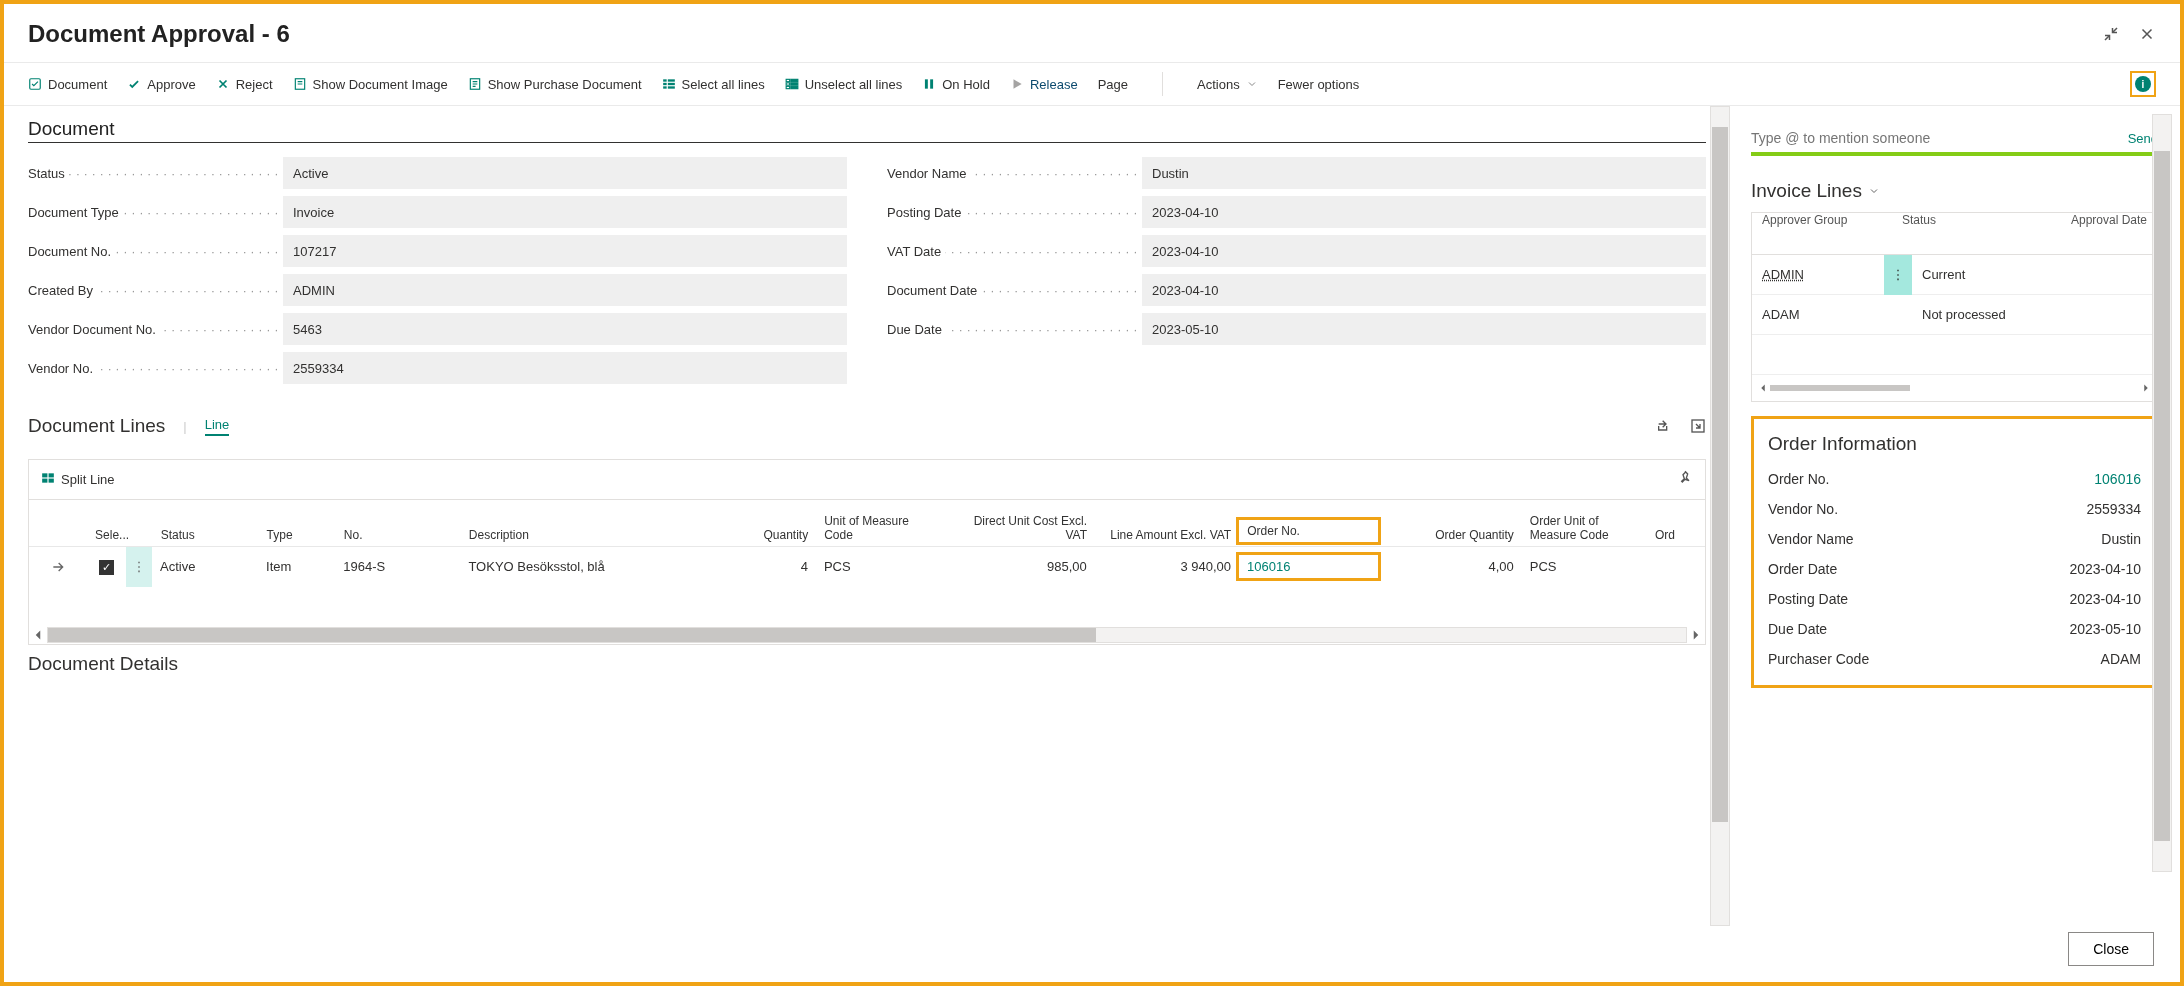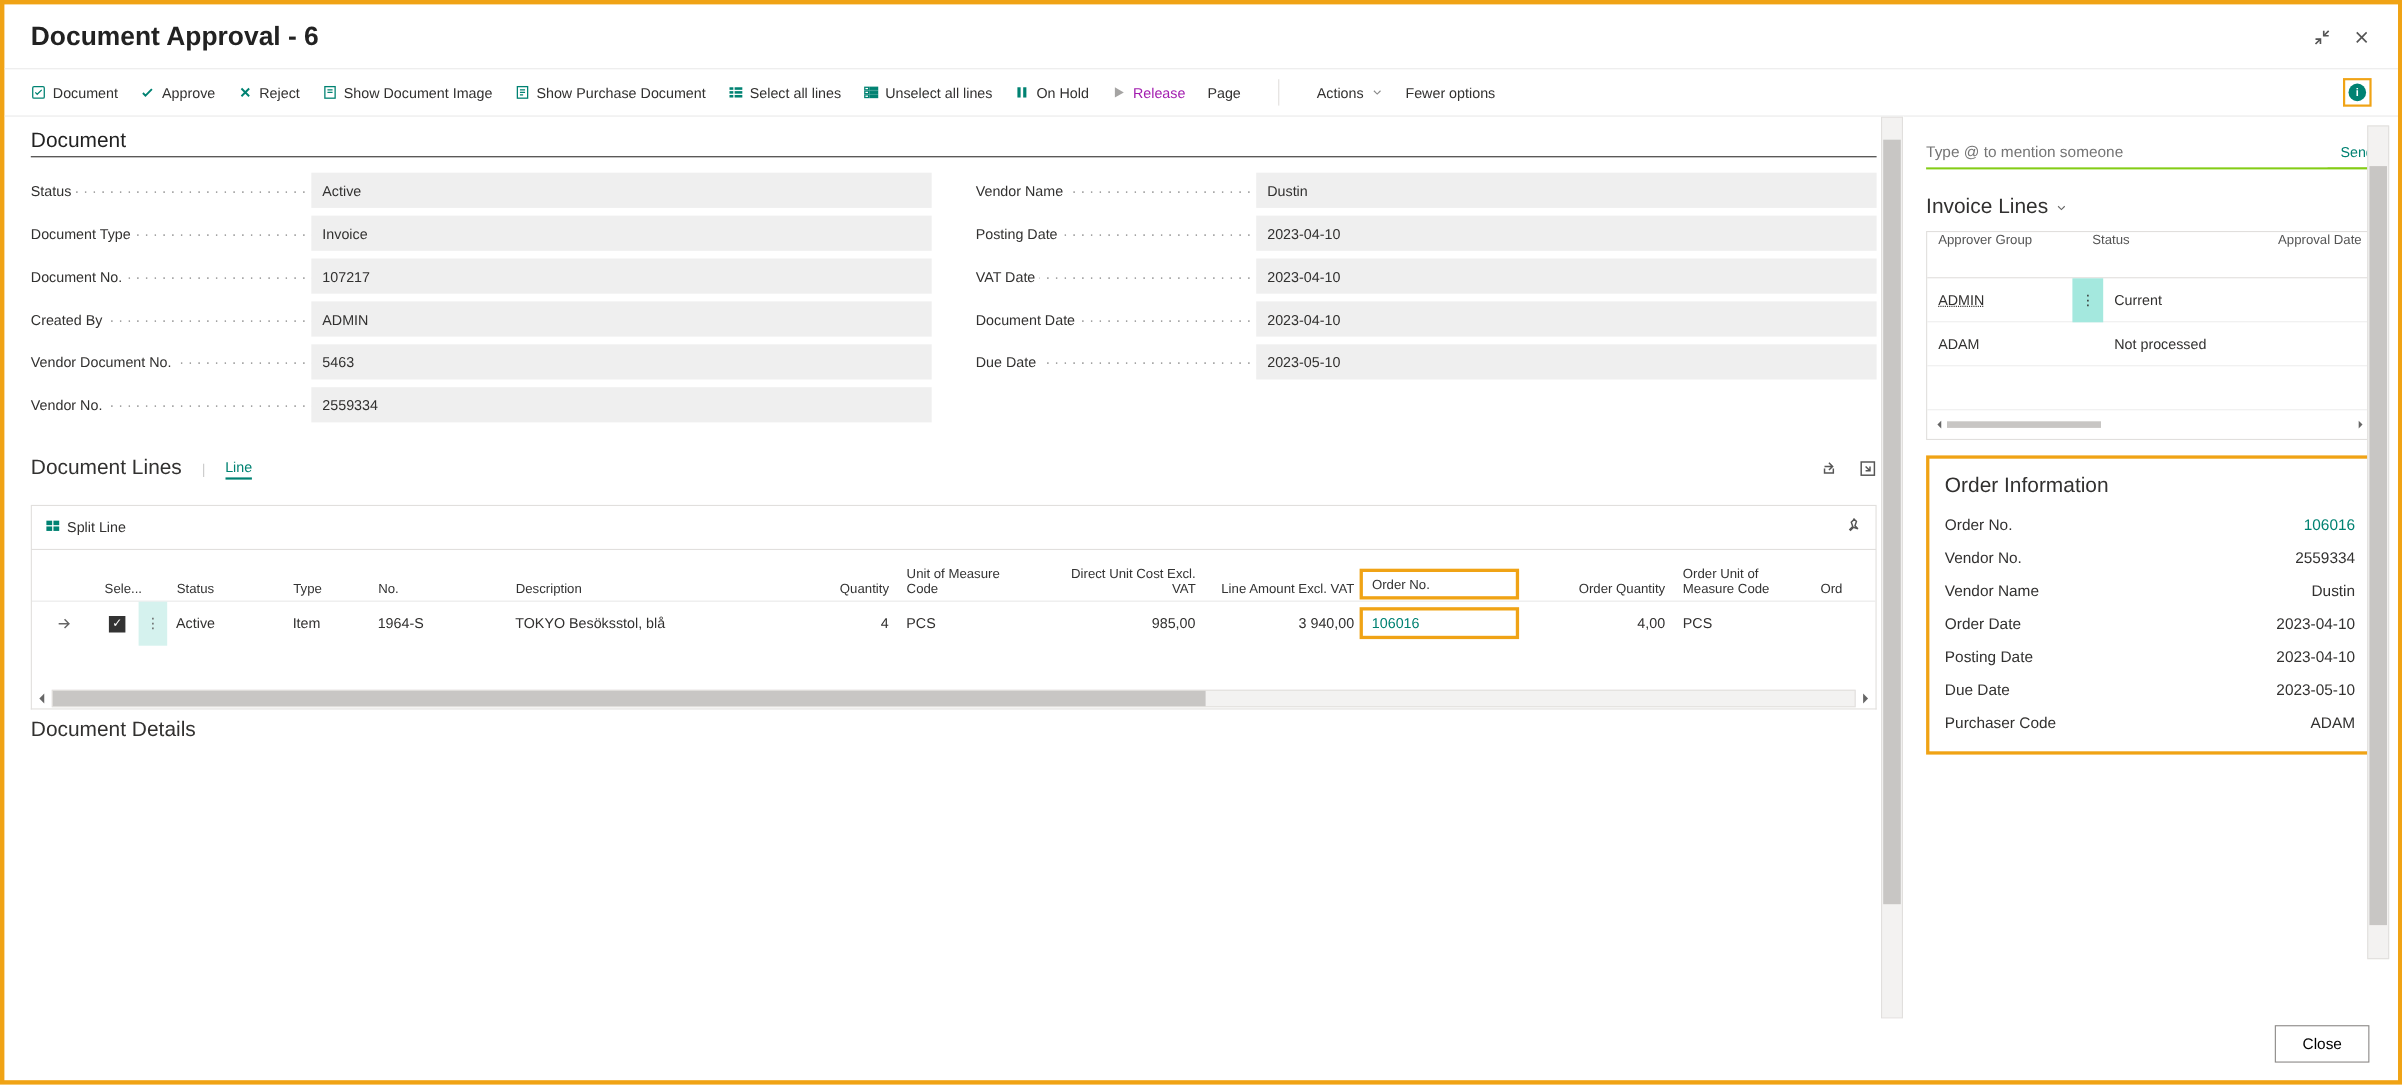--- a/index.html
+++ b/index.html
@@ -5,21 +5,21 @@
   * { box-sizing: border-box; margin: 0; padding: 0; }
   body { font-family: "Segoe UI", Arial, sans-serif; font-size: 13px; color: #323130; background: #fff; border: 4px solid #f0a315; height: 986px; width: 2184px; padding: 8px 0 0; overflow: hidden; position: relative; }
   .header { display: flex; align-items: center; justify-content: space-between; padding: 8px 24px 14px; gap: 32px; }
   .page-title { font-size: 24px; font-weight: 600; color: #222; }
   .header-actions { display: flex; gap: 18px; align-items: center; }
   .header-icon { width: 18px; height: 18px; cursor: pointer; color: #555; }
   .toolbar { display: flex; align-items: center; padding: 0 24px; border-top: 1px solid #eaeaea; border-bottom: 1px solid #eaeaea; height: 44px; }
   .toolbar-group { display: flex; align-items: center; gap: 20px; height: 100%; }
   .toolbar-item { display: inline-flex; align-items: center; gap: 6px; cursor: pointer; color: #323130; height: 100%; }
   .toolbar-item .ticon { color: #008272; width: 14px; height: 14px; display: inline-flex; align-items: center; justify-content: center;}
-  .toolbar-item.disabled { color: #a21caf; cursor: default; }
+  .toolbar-item.disabled { color: #0c4a6e; cursor: default; }
   .toolbar-item.disabled .ticon { color: #a5a4a3; }
   .toolbar-sep { width: 1px; height: 24px; background: #e1dfdd; margin: 0 14px; }
   .info-badge { margin-left: auto; border: 2px solid #f0a315; padding: 3px; display:flex;}
   .info-circle { width: 16px; height: 16px; border-radius: 50%; background: #008272; color:#fff; font-weight: bold; display:flex; align-items:center; justify-content:center; font-size: 10px;}
   .content { display: flex; height: calc(100% - 150px); position: relative;}
   .main { flex: 1; overflow: hidden; padding: 12px 0 0 24px; position: relative;}
   .side { width: 450px; padding: 18px 22px 0 20px; border-left: 1px solid #fff;}
   .section-title { font-size: 19px; font-weight: 400; color: #222; border-bottom: 1px solid #323130; padding-bottom: 2px; margin-bottom: 14px; width: calc(100% - 24px);}
   .field-grid { display: flex; gap: 40px; width: calc(100% - 24px);}
   .field-col { flex: 1; }
@@ -57,21 +57,21 @@
   .c-orderqty {width:150px; text-align:right;}
   .c-orderuom {width:130px;}
   .c-ord {width:60px;}
   .cell-highlight { border:3px solid #f0a315; margin:-3px; padding-top:4px !important; padding-bottom:4px !important;}
   .orderno-link { color:#008272; }
   .hscrollbar { display:flex; align-items:center; margin-top:40px; width:100%;}
   .hscrollbar .track { flex:1; height:16px; background:#f3f2f1; border:1px solid #e1dfdd; position:relative;}
   .hscrollbar .thumb { position:absolute; left:0; top:0; bottom:0; width:64%; background:#c8c6c4;}
   .hscrollbar .arrow { width:18px; height:18px; }
   .small-section-title { font-size:19px; font-weight:400; margin-top:8px;}
-  .mention-row { display:flex; border-bottom:2px solid #84cc16; align-items:center; margin-bottom:24px;}
+  .mention-row { display:flex; border-bottom:4px solid #84cc16; align-items:center; margin-bottom:24px;}
   .mention-input { flex:1; border:none; outline:none; font-size:14px; color:#888; padding: 6px 0;}
   .send-link { color:#008272; font-size:13px; padding-left:12px; cursor:pointer;}
   .approver-title { font-size:19px; display:inline-flex; align-items:center; gap:6px; margin-bottom:10px;}
   .approver-table { border:1px solid #e1dfdd; font-size:13px;}
   .approver-thead { display:flex; font-size:12px; color:#555; border-bottom:1px solid #e1dfdd; height:42px; align-items:flex-start; padding-bottom:4px;}
   .approver-thead div { padding:0 10px;}
   .a-group {width:140px;}
   .a-status {width:130px;}
   .a-date {flex:1; text-align:right; padding-right:12px;}
   .approver-row {display:flex; height:40px; align-items:center; border-bottom:1px solid #eee;}

